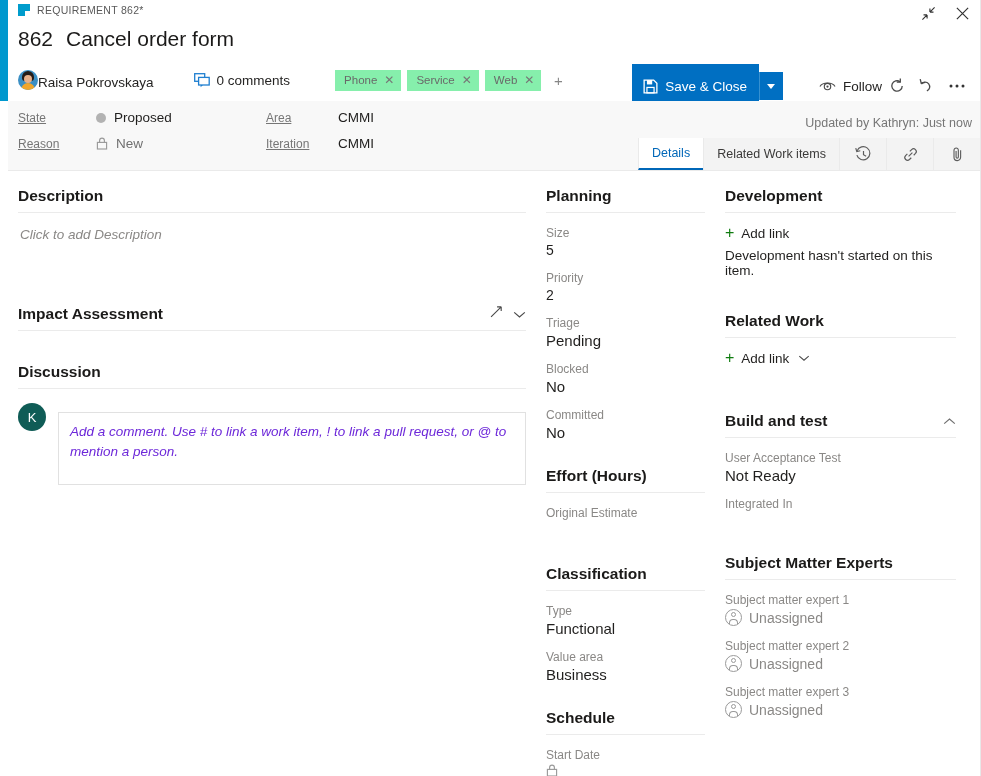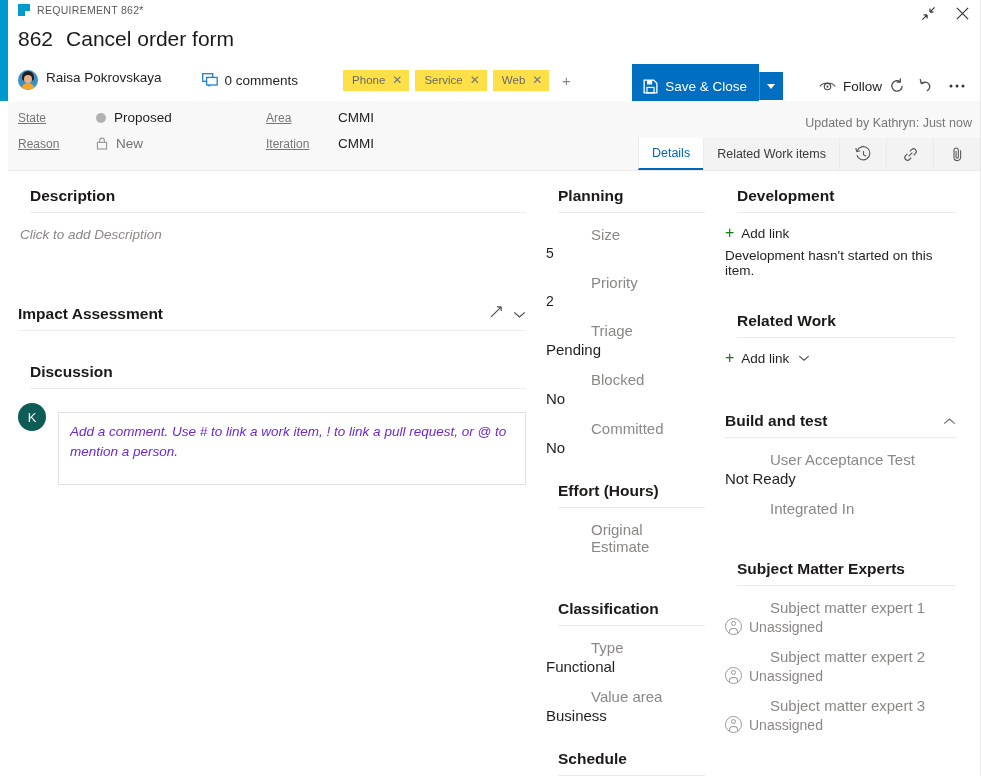--- a/index.html
+++ b/index.html
@@ -24,32 +24,32 @@
   .wit-icon { width:12px; height:12px; position:relative; }
   .wit-icon .sq { position:absolute; left:0; top:0; width:12px; height:12px; background:#009ccc; }
   .wit-icon .fold { position:absolute; right:0; bottom:0; width:5px; height:5px; background:#fff; }
   .wit-text { font-size:10.5px; letter-spacing:.3px; color:#5a5a5a; }
 
   .title-row { position:absolute; left:10px; top:27px; display:flex; align-items:baseline; gap:13px; }
   .wit-id { font-size:21px; color:#1b1a19; font-weight:400; }
   .wit-title { font-size:21px; color:#1b1a19; font-weight:400; }
 
   .meta-row { position:absolute; left:10px; top:64px; right:8px; height:32px; display:flex; align-items:center; }
-  .assigned { display:flex; align-items:flex-start; gap:8px; }
+  .assigned { display:flex; align-items:flex-end; }
   .avatar-photo { width:20px; height:20px; border-radius:50%; background:#3b8fc4; position:relative; overflow:hidden; flex:none; }
   .avatar-photo .hair { position:absolute; left:4px; top:1px; width:12px; height:10px; border-radius:6px 6px 3px 3px; background:#241c18; }
   .avatar-photo .face { position:absolute; left:6px; top:5px; width:8px; height:8px; border-radius:50%; background:#e8b089; }
   .avatar-photo .body { position:absolute; left:3px; bottom:-3px; width:14px; height:10px; border-radius:7px 7px 0 0; background:#f0a62c; }
   .assigned-name { font-size:13.5px; color:#252423; }
 
   .comments-btn { display:flex; align-items:center; gap:7px; margin-left:40px; cursor:pointer; }
   .comments-count { font-size:13.5px; color:#252423; }
 
   .tags { display:flex; align-items:center; gap:6px; margin-left:45px; }
-  .tag { display:flex; align-items:center; gap:7px; background:#fde047; height:21px; padding:0 7px 0 9px; cursor:default;text-align:right; }
+  .tag { display:flex; align-items:center; gap:7px; background:#86efac; height:21px; padding:0 7px 0 9px; cursor:default;text-align:right; }
   .tag-label { font-size:11.5px; color:#696969; }
   .tag-x { font-size:12px; color:#767676; cursor:pointer; line-height:1; }
   .tag-add { width:22px; height:21px; display:flex; align-items:center; justify-content:center; font-size:15px; color:#868686; cursor:pointer; }
 
   .save-group { position:absolute; right:0px; top:0px; display:flex; align-items:center; }
   .save-btn { height:44px; background:#006fc2; color:#fff; display:flex; align-items:center; gap:7px; padding:0 12px 0 11px; font-size:13.5px; cursor:pointer; border:none; font-family:inherit; }
   .save-split { width:24px; height:28px; background:#006fc2; border-left:1px solid #3690d0; display:flex; align-items:center; justify-content:center; cursor:pointer; }
   .save-split .caret { width:0; height:0; border-left:4px solid transparent; border-right:4px solid transparent; border-top:5px solid #fff; }
 
   .follow-btn { display:flex; align-items:center; gap:7px; margin-left:36px; cursor:pointer; font-size:13.5px; color:#252423; }
@@ -74,28 +74,28 @@
   .tab.active { background:#fff; color:#0067b8; border-bottom:2px solid #0067b8; }
   .tab.icon-tab { width:47px; padding:0; color:#5c5c5c; }
 
   
   .content { position:absolute; left:8px; top:171px; right:0; bottom:0; display:flex; background:#fff; }
   .col-left { width:532px; padding:16px 14px 0 10px; }
   .col-mid { width:177px; padding:16px 12px 0 6px; }
   .col-right { flex:1; padding:16px 24px 0 8px; }
 
   .sec-head { display:flex; align-items:center; justify-content:space-between; font-size:15.5px; font-weight:700; color:#1b1a19; padding-bottom:7px; border-bottom:1px solid #ebebeb; }
-  .sec-head.plain { display:block;margin-left:12px; }
+  .sec-head.plain { display:block; }
   .sec-head-icons { display:flex; align-items:center; gap:9px; }
 
   .placeholder-text { font-size:13.5px; color:#8a8886; font-style:italic; padding:14px 2px 0 2px; }
 
   .field-block { margin-top:13px; }
   .field-block:first-of-type { margin-top:11px; }
-  .fb-label { font-size:15px; color:#8a8886; margin-bottom:2px;margin-left:45px; }
+  .fb-label { font-size:12px; color:#8a8886; margin-bottom:2px; }
   .fb-value { font-size:14px; color:#201f1e; }
   .fb-value.big { font-size:15px; }
   .fb-empty { height:17px; }
 
   .discussion-wrap { display:flex; gap:12px; margin-top:12px; }
   .avatar-initial { width:28px; height:28px; border-radius:50%; background:#0f5c56; color:#fff; font-size:13px; display:flex; align-items:center; justify-content:center; flex:none; margin-top:2px; }
   .comment-box { flex:1; border:1px solid #e1e1e1; height:73px; padding:9px 11px; font-size:13.5px; color:#6d28d9; font-style:italic; line-height:1.45; cursor:text;margin-top:11px; }
 
   .addlink { display:flex; align-items:center; gap:7px; margin-top:12px; cursor:pointer; }
   .plus { color:#107c10; font-size:16px; line-height:1; font-weight:400; }

